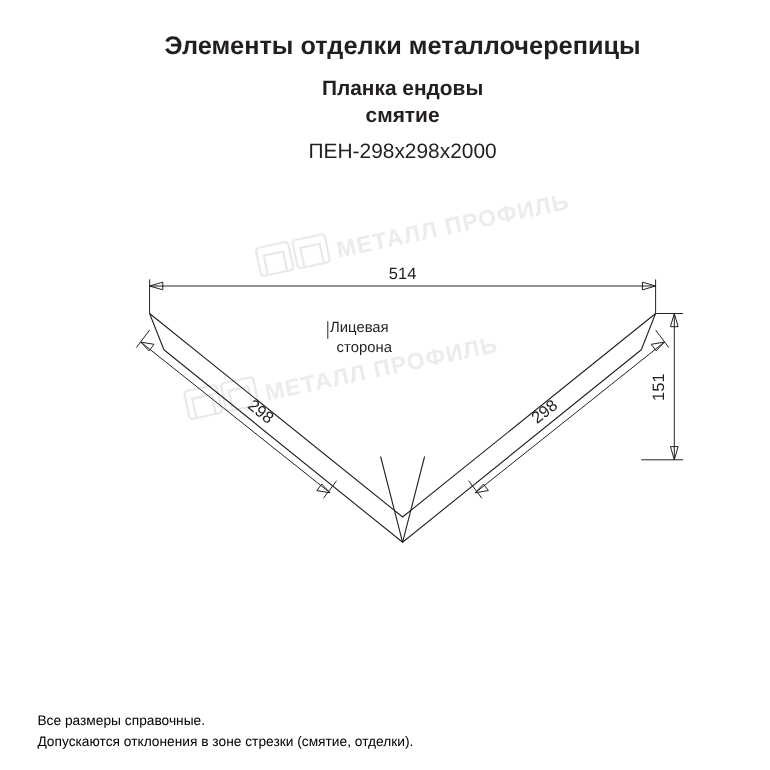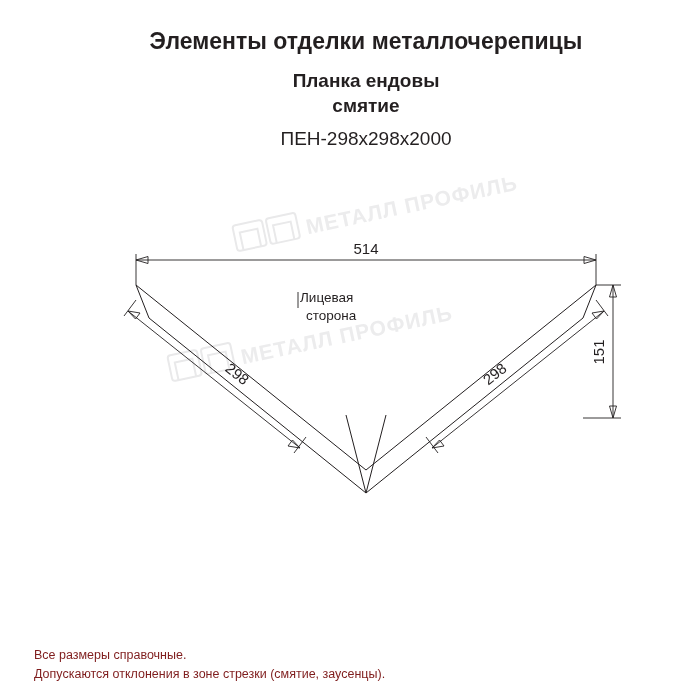--- a/index.html
+++ b/index.html
@@ -57,21 +57,21 @@
   .drawing svg {
     display: block;
   }
   .footer {
     position: absolute;
     left: 18px;
     bottom: 16px;
     width: 664px;
     font-size: 12.5px;
     line-height: 19px;
-    color: #7f1d1d;
+    color: #000000;
   }
   .footer div {
     white-space: nowrap;
   }
   .wm {
     fill: none;
     stroke: #e9e9ea;
     stroke-width: 2;
   }
   .wm-text {
@@ -191,16 +191,16 @@
         <path class="dim" d="M282 138 L282 122"></path>
         <text class="lbl" x="284" y="132">Лицевая</text>
         <text class="lbl" x="290" y="150">сторона</text>
       </g>
 
     </svg>
   </div>
 
   <div class="footer">
     <div>Все размеры справочные.</div>
-    <div>Допускаются отклонения в зоне стрезки (смятие, заусенцы).</div>
+    <div>Допускаются отклонения в зоне стрезки (смятие, отделки).</div>
   </div>
 
 </div>
 
 </body></html>

